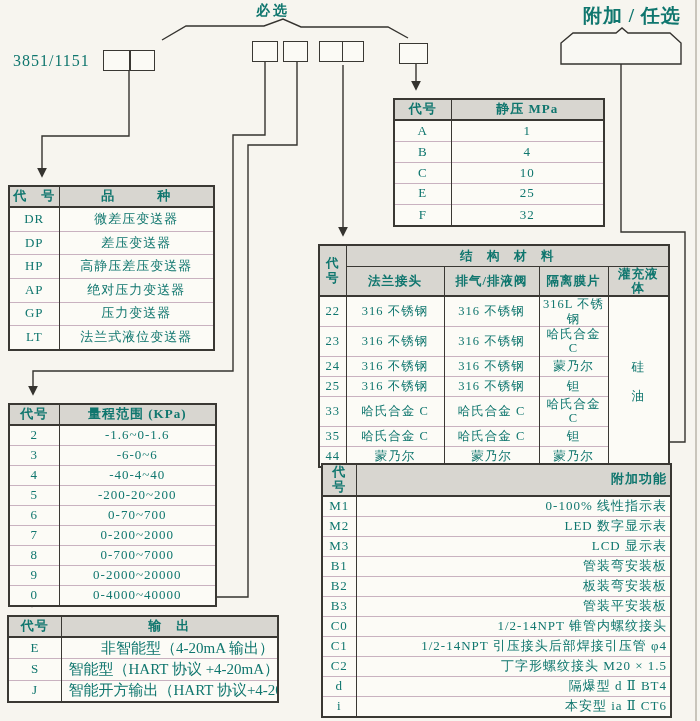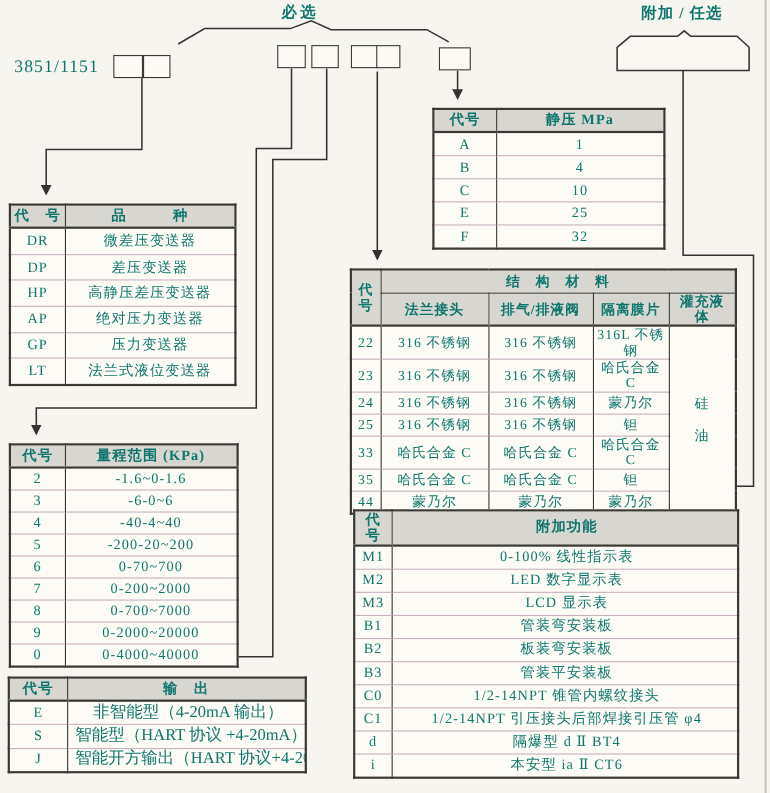--- a/index.html
+++ b/index.html
@@ -23,21 +23,21 @@
   table.dg { position:absolute; z-index:2; border-collapse:collapse;
              table-layout:fixed; background:#fcfbf6;
              border:2px solid #3a3833; font-size:13px; }
   .dg th, .dg td { border-left:1px solid #3a3833; border-top:1px solid #c9b2c0;
                    text-align:center; padding:0 3px; font-weight:normal;
                    height:19px; line-height:1.15; letter-spacing:1px;
                    overflow:hidden; }
   .dg thead th { background:#d8d6d0; font-weight:bold;
                  border-bottom:2px solid #3a3833; border-top:none;margin-top:48px; }
   .dg thead th.grp { border-bottom:1px solid #3a3833; }
-  .dg .left { text-align:center; padding-left:7px; }
+  .dg .left { text-align:right; padding-left:7px; }
   .dg .pre { white-space:pre-line; }
   .dg .tight { font-size:15px; letter-spacing:0; white-space:nowrap; }
   table.materials thead tr:first-child { height:21px; }
   table.materials thead tr:nth-child(2) { height:25px; }
   table.materials { font-size:12.5px; }
   table.outp td { letter-spacing:0.5px; }
 </style>
 </head>
 <body>
 
@@ -57,21 +57,21 @@
       <polyline points="129,71 129,136 42,136 42,176" marker-end="url(#arr)"></polyline>
       <polyline points="265,62 265,135 233,135 233,371 33,371 33,394" marker-end="url(#arr)"></polyline>
       <polyline points="297,62 297,145 248,145 248,597 32,597 32,606" marker-end="url(#arr)"></polyline>
       <polyline points="343,65 343,235" marker-end="url(#arr)"></polyline>
       <polyline points="416,64 416,89" marker-end="url(#arr)"></polyline>
       <polyline points="621,64 621,232 685,232 685,442 345,442 345,454" marker-end="url(#arr)"></polyline>
     </g>
   </svg>
 
   <div class="lbl" style="left:256px;top:2px">必选</div>
-  <div class="lbl" style="left:583px;top:3px;letter-spacing:1px;font-size:14px">附加 / 任选</div>
+  <div class="lbl" style="left:583px;top:3px;letter-spacing:1px;font-size:19px">附加 / 任选</div>
   <div class="lbl model" style="left:13px;top:52px">3851/1151</div>
 
   <div class="fbox" style="left:103px;top:50px;width:52px;height:21px">
     <span class="divline"></span>
   </div>
   <div class="fbox" style="left:252px;top:41px;width:26px;height:21px"></div>
   <div class="fbox" style="left:283px;top:41px;width:25px;height:21px"></div>
   <div class="fbox" style="left:319px;top:41px;width:45px;height:21px">
     <span class="divline"></span>
   </div>
@@ -337,20 +337,24 @@
         </tr>
       <tr>
           <td>C0</td>
           <td class="left">1/2-14NPT 锥管内螺纹接头</td>
         </tr>
       <tr>
           <td>C1</td>
           <td class="left">1/2-14NPT 引压接头后部焊接引压管 φ4</td>
         </tr>
       <tr>
+          <td>C2</td>
+          <td class="left">丁字形螺纹接头 M20 × 1.5</td>
+        </tr>
+      <tr>
           <td>d</td>
           <td class="left">隔爆型 d Ⅱ BT4</td>
         </tr>
       <tr>
           <td>i</td>
           <td class="left">本安型 ia Ⅱ CT6</td>
         </tr>
     </tbody>
   </table>
 

